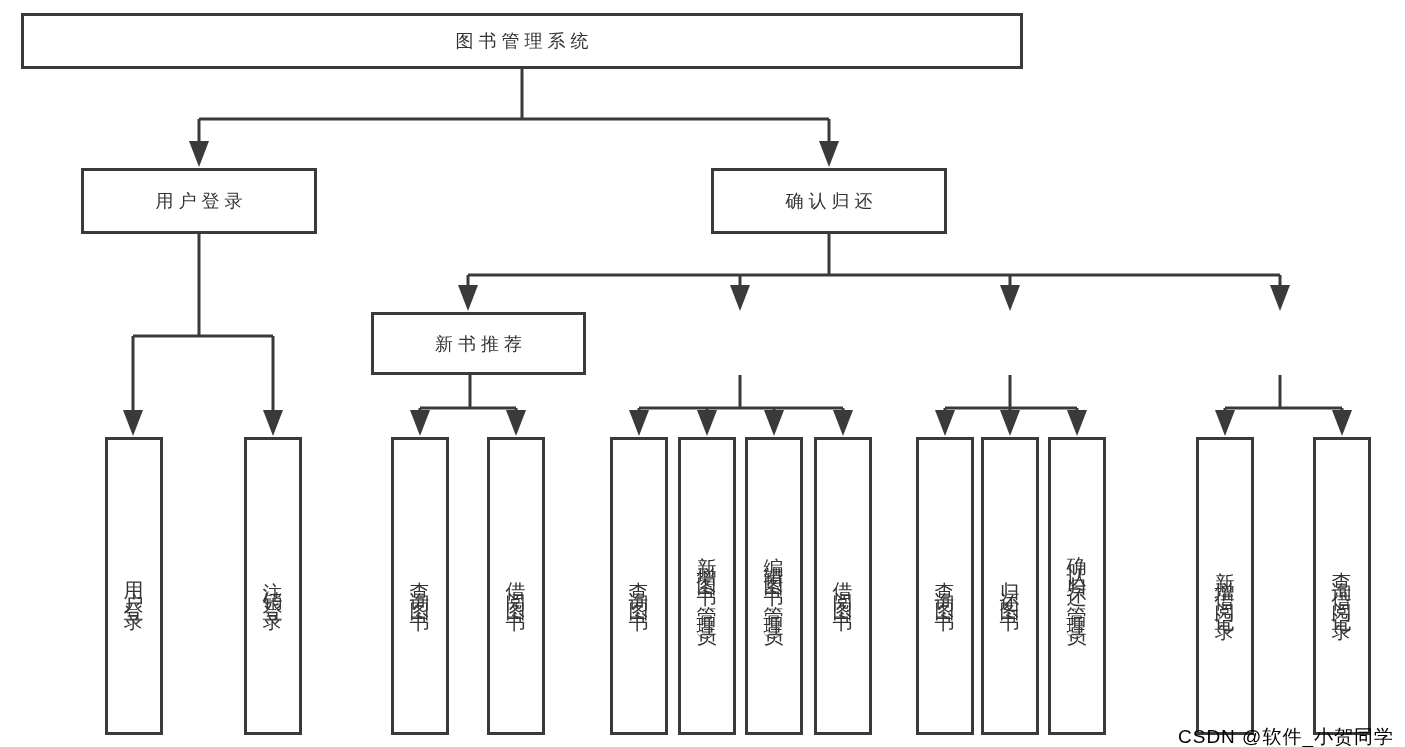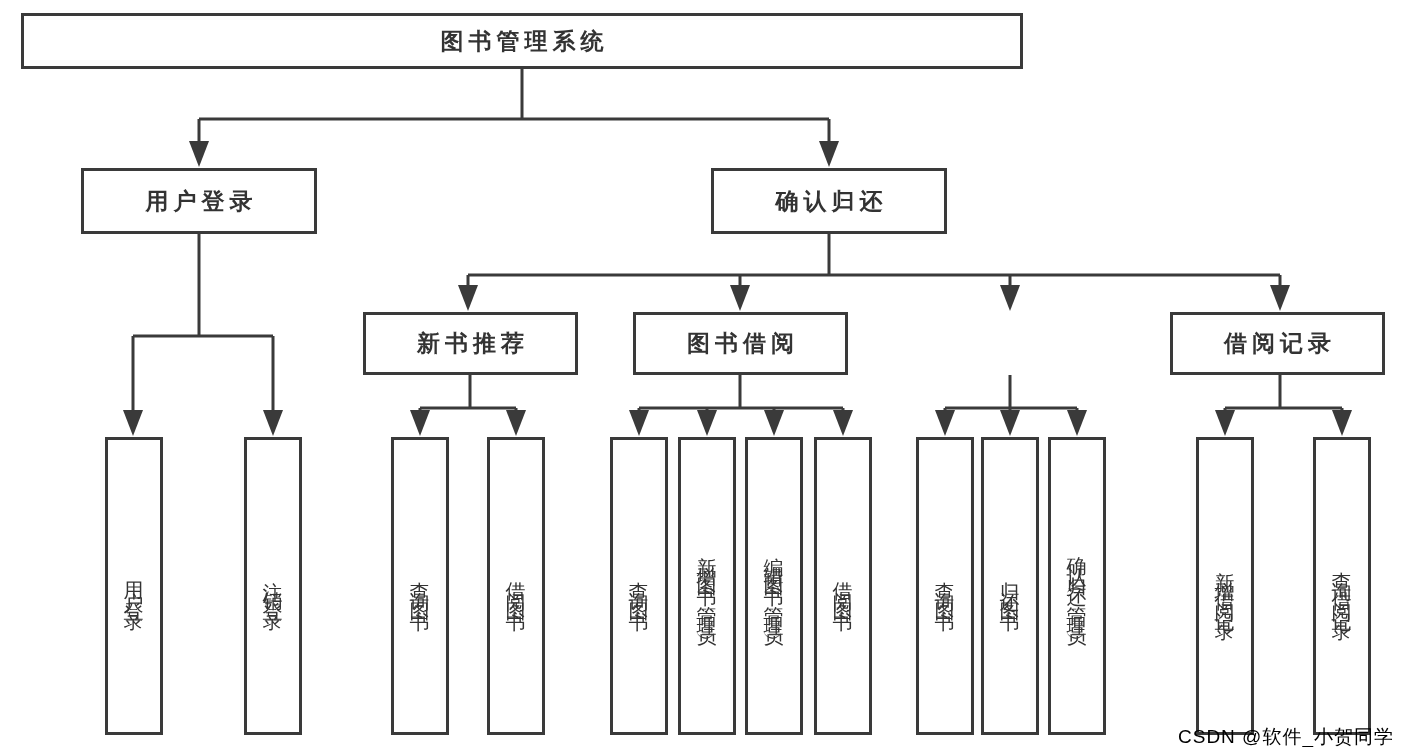--- a/index.html
+++ b/index.html
@@ -23,34 +23,34 @@
   }
   .node {
     position: absolute;
     background: #ffffff;
     border: 3px solid #3a3a3a;
     display: flex;
     align-items: center;
     justify-content: center;
     color: #333333;
   }
-  .hnode { font-size: 23px; font-weight: bold; }
+  .hnode { font-size: 18px; }
   .hnode .lbl { letter-spacing: 5px; text-indent: 5px; white-space: nowrap; }
   .vnode { font-size: 20px; }
   .vnode .lbl {
     writing-mode: vertical-rl;
     text-orientation: mixed;
     letter-spacing: 10px;
     line-height: 1.1;
     white-space: nowrap;
   }
   
   .root-node  { left: 21px;  top: 13px;  width: 1002px; height: 56px; }
   .l2-node    { top: 168px; width: 236px; height: 66px; }
-  .l3-node    { top: 312px; width: 215px; height: 63px; }
+  .l3-node    { top: 312px; width: 215px; height: 63px; margin-left: 8px; }
   .leaf-node  { top: 437px; width: 58px;  height: 298px; }
   .watermark {
     position: absolute;
     left: 1178px;
     top: 724px;
     font-size: 19px;
     letter-spacing: 1px;
     color: #000000;
     white-space: nowrap;
     z-index: 5;
@@ -115,26 +115,20 @@
   <div class="node hnode l2-node" style="left:81px">
     <span class="lbl">用户登录</span>
   </div>
   <div class="node hnode l2-node" style="left:711px">
     <span class="lbl">确认归还</span>
   </div>
 
   <div class="node hnode l3-node" style="left:363px">
     <span class="lbl">新书推荐</span>
   </div>
-  <div class="node hnode l3-node" style="left:633px">
-    <span class="lbl">图书借阅</span>
-  </div>
-  <div class="node hnode l3-node" style="left:1170px">
-    <span class="lbl">借阅记录</span>
-  </div>
 
   <div class="node vnode leaf-node" style="left:105px">
     <span class="lbl">用户登录</span>
   </div>
   <div class="node vnode leaf-node" style="left:244px">
     <span class="lbl">注销登录</span>
   </div>
 
   <div class="node vnode leaf-node" style="left:391px">
     <span class="lbl">查询图书</span>

